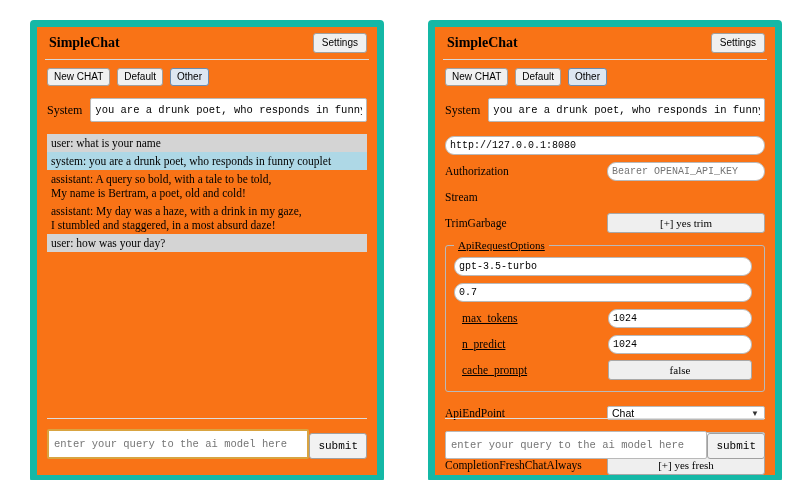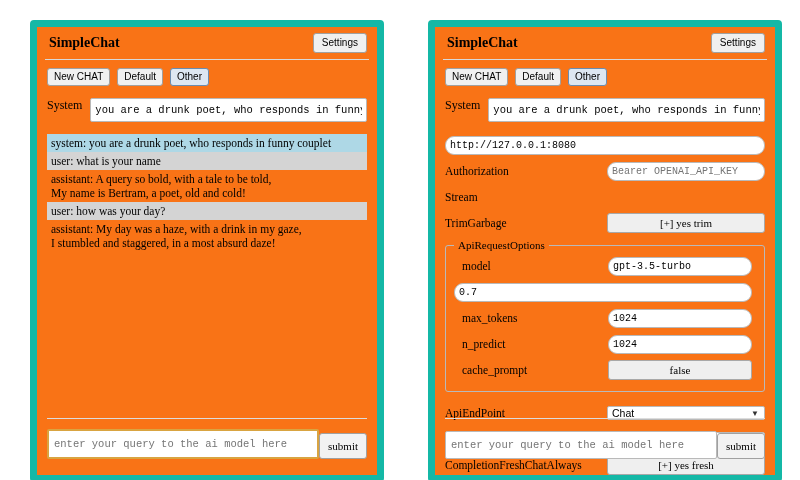--- a/index.html
+++ b/index.html
@@ -72,20 +72,21 @@
   }
   .btn-sel {
     background: #dde7f2;
     border: 1px solid #6a8cb0;
   }
 
   
   .sysrow {
     margin: 12px 10px 0 10px;
     display: flex;
+    align-items: center;
     gap: 8px;
   }
   .sys-label {
     font-family: "Liberation Serif", serif;
     font-size: 12px;
     color: #000;
   }
   .sys-input {
     flex: 1;
     font-family: "Liberation Mono", monospace;
@@ -130,21 +131,21 @@
     font-size: 10.5px;
     color: #555;
     padding: 7px 5px;
     border: 1px solid #b9b9b9;
     border-radius: 2px;
     background: #fff;
     box-sizing: border-box;
   }
   .query-input.focus { border: 2px solid #d9a441; }
   .btn-submit {
-    font-family: Liberation Serif, serif;
+    font-family: Liberation Mono, monospace;
     font-size: 11px;
     padding: 6px 8px;
     background: #f2f2f2;
     border: 1px solid #a0a0a0;
     border-radius: 3px;
     cursor: pointer;
   }
 
   
   .settings {
@@ -211,20 +212,21 @@
     transform: translateY(-50%);
     pointer-events: none;
     font-size: 8px;
     color: #333;
   }
   fieldset.group {
     border: 1px solid #b9b9b9;
     border-radius: 3px;
     margin: 6px 0 10px 0;
     padding: 4px 12px 6px 8px;
+    text-decoration: underline;
   }
   fieldset.group legend {
     font-family: "Liberation Serif", serif;
     font-size: 11px;
     color: #000;
     padding: 0 4px;
   }
   .group .flabel { width: 146px; padding-left: 8px; }
   .rule-bottom {
     position: absolute;
@@ -250,27 +252,27 @@
       <button class="btn">Default</button>
       <button class="btn btn-sel">Other</button>
     </div>
 
     <div class="sysrow">
       <span class="sys-label">System</span>
       <input class="sys-input" type="text" value="you are a drunk poet, who responds in funny couplet" style="">
     </div>
 
     <div class="chat">
+      <div class="msg msg-user">user: what is your name</div>
       <div class="msg msg-system">system: you are a drunk poet, who responds in funny couplet</div>
-      <div class="msg msg-user">user: what is your name</div>
       <div class="msg msg-assistant" style="white-space: pre-line;">assistant: A query so bold, with a tale to be told,
 My name is Bertram, a poet, old and cold!</div>
-      <div class="msg msg-user">user: how was your day?</div>
       <div class="msg msg-assistant" style="white-space: pre-line;">assistant: My day was a haze, with a drink in my gaze,
 I stumbled and staggered, in a most absurd daze!</div>
+      <div class="msg msg-user">user: how was your day?</div>
     </div>
 
     <div class="rule-bottom"></div>
     <div class="queryrow">
       <input class="query-input focus" type="text" placeholder="enter your query to the ai model here" style="">
       <button class="btn-submit">submit</button>
     </div>
   </div>
 
   <div class="panel panel-right">
@@ -307,21 +309,20 @@
 
       <div class="frow">
         <span class="flabel">TrimGarbage</span>
         <span class="fctl"><button class="toggle">[+] yes trim</button></span>
       </div>
 
       <fieldset class="group">
         <legend>ApiRequestOptions</legend>
 
         <div class="frow">
-          <span class="flabel">model</span>
           <span class="fctl"><input class="txt" type="text" value="gpt-3.5-turbo" style=""></span>
         </div>
 
         <div class="frow">
           <span class="fctl"><input class="txt" type="text" value="0.7" style=""></span>
         </div>
 
         <div class="frow">
           <span class="flabel">max_tokens</span>
           <span class="fctl"><input class="txt" type="text" value="1024" style=""></span>

